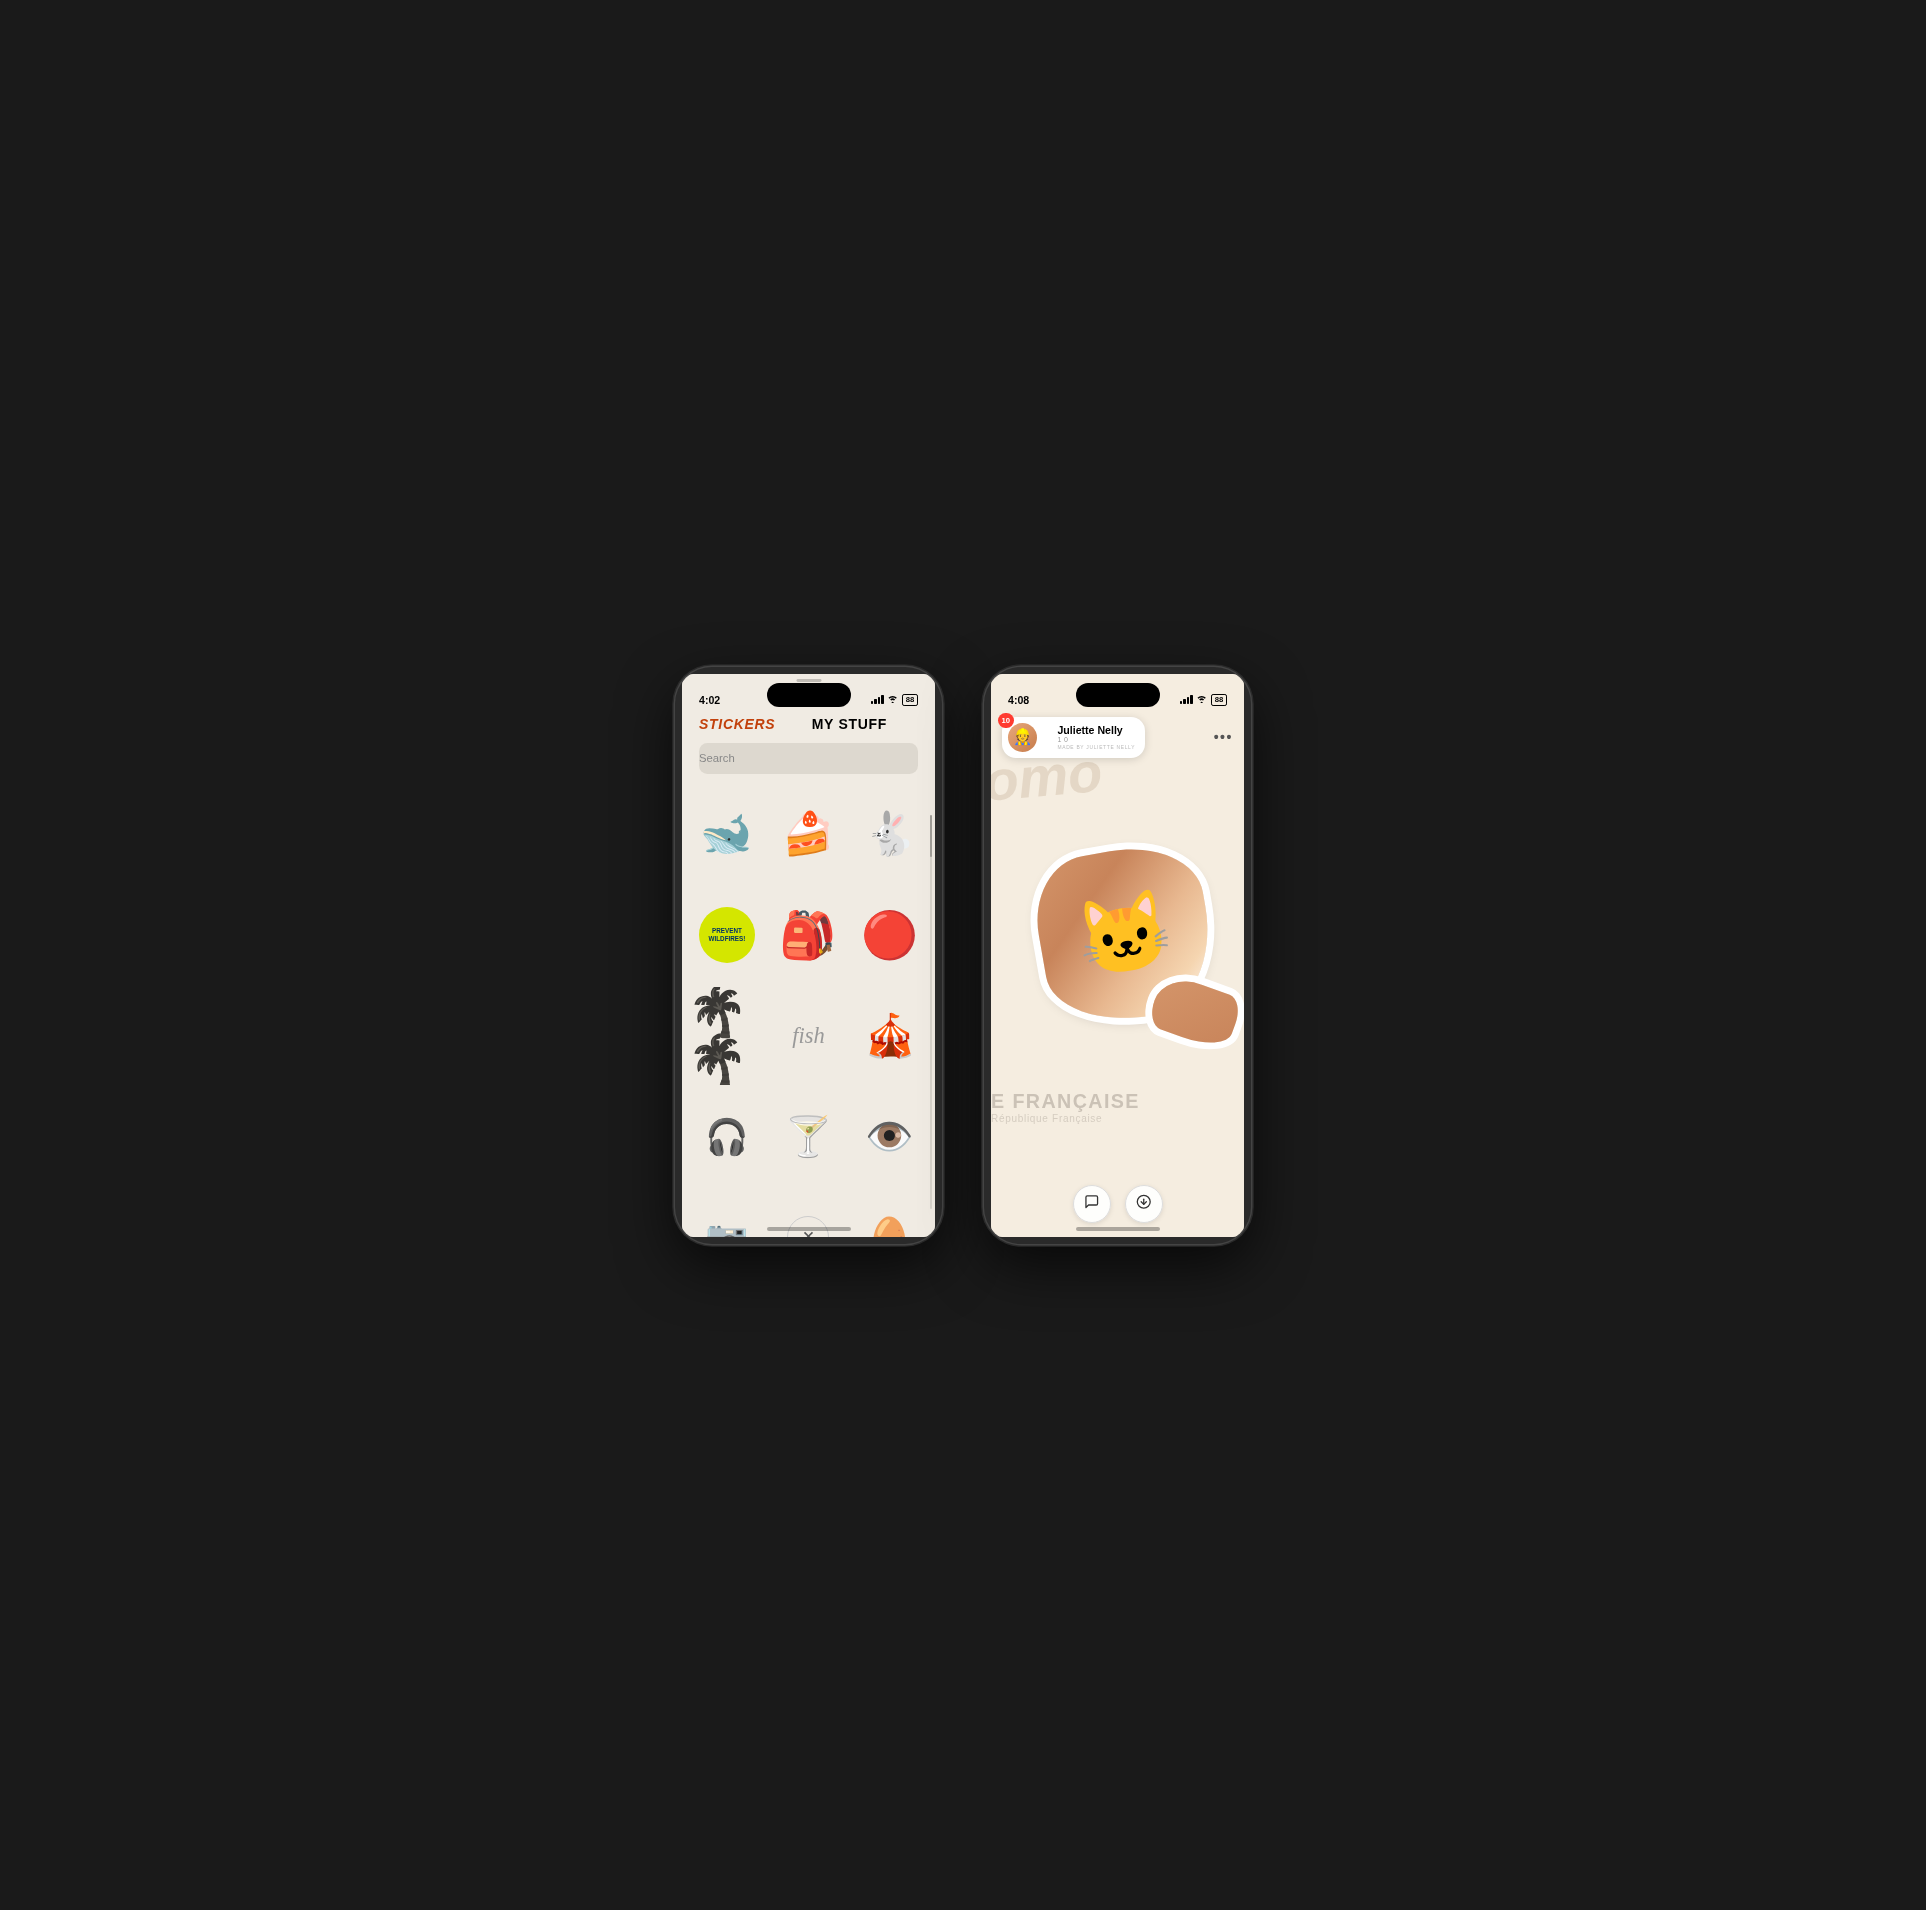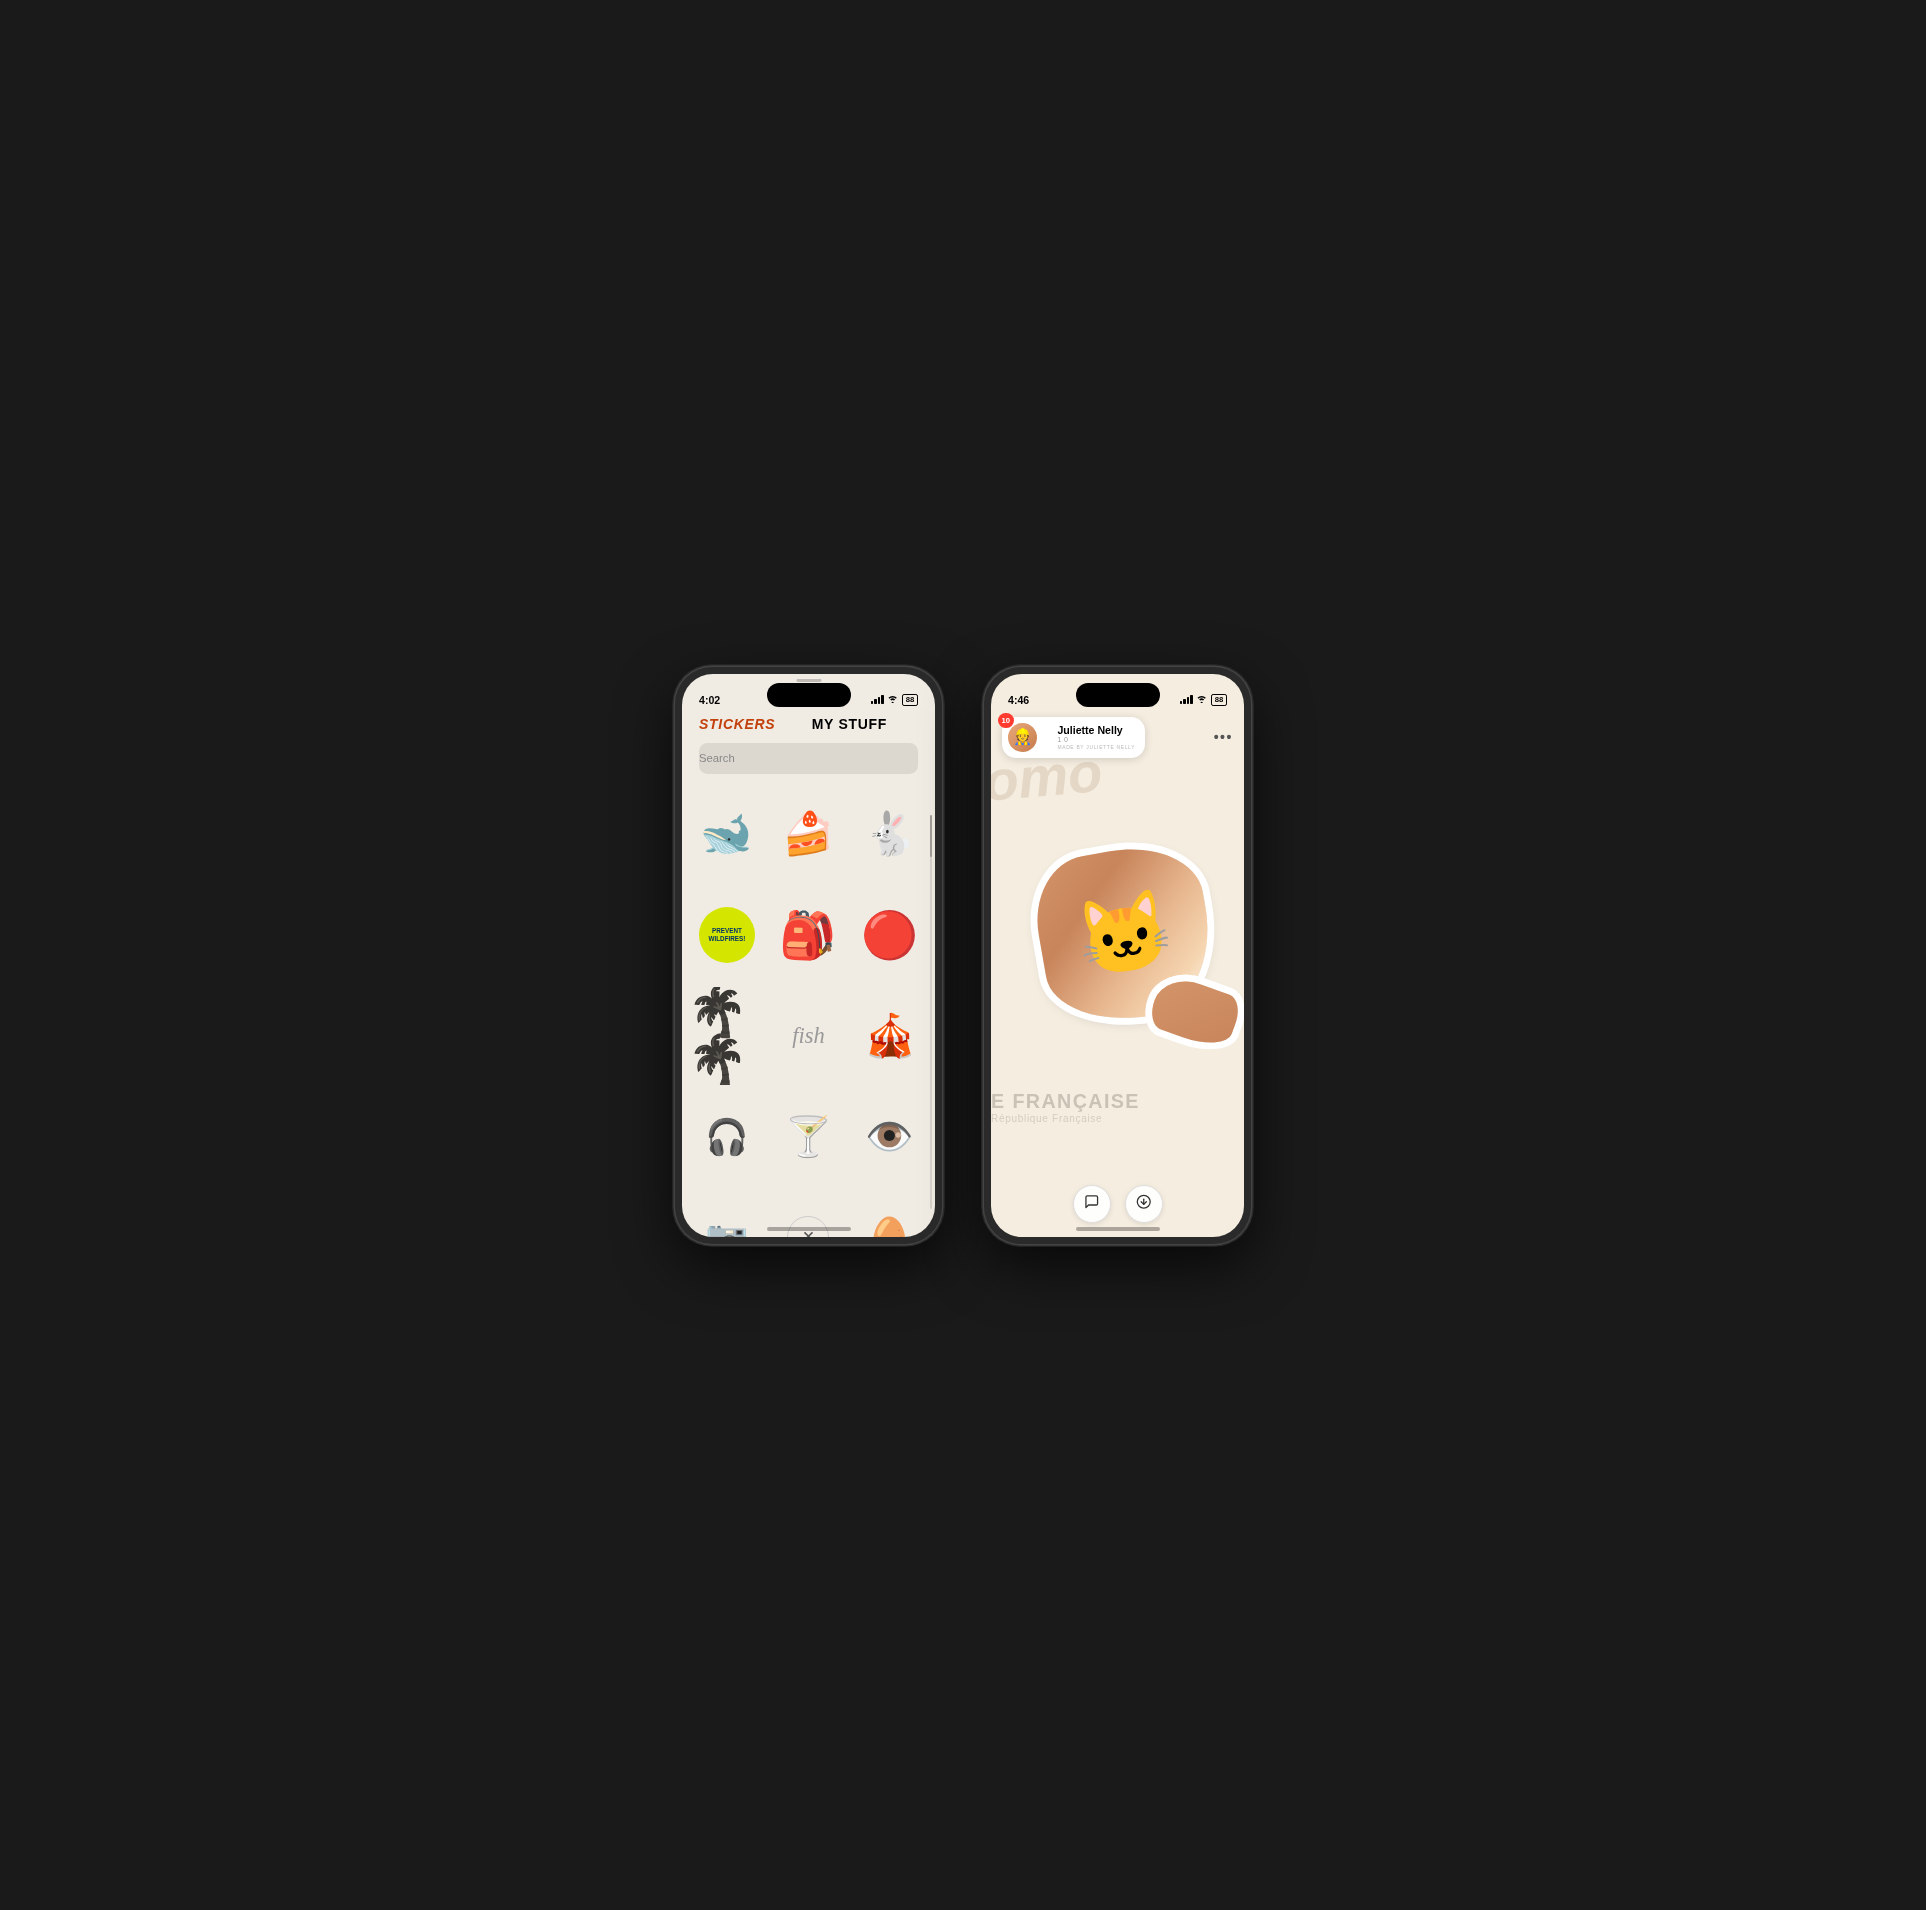--- a/index.html
+++ b/index.html
@@ -27,21 +27,21 @@
       position: relative;
       box-shadow:
         0 0 0 1.4px #444,
         0 0 0 2.8px #2a2a2a,
         0 21px 56px rgba(0,0,0,0.7);
       overflow: hidden;
     }
     .phone-screen {
       position: absolute;
       top: 7px; left: 7px; right: 7px; bottom: 7px;
-      border-radius: 31px;
+      border-radius: 11px;
       overflow: hidden;
     }
 
     
     .dynamic-island {
       position: absolute;
       top: 9.8px;
       left: 50%;
       transform: translateX(-50%);
       width: 84px;
@@ -501,21 +501,21 @@
       </div>
       <div class="home-indicator"></div>
     </div>
   </div>
 
   <div class="phone">
     <div class="phone-screen phone2-screen">
       <div class="dynamic-island"></div>
 
       <div class="status-bar">
-        <span class="status-time">4:46</span>
+        <span class="status-time">4:08</span>
         <div class="status-icons">
           <div class="signal-bars">
             <div class="signal-bar" style="height:2.8px"></div>
             <div class="signal-bar" style="height:4.9px"></div>
             <div class="signal-bar" style="height:7px"></div>
             <div class="signal-bar" style="height:9.1px"></div>
           </div>
           <span class="wifi-icon">
             <svg width="11.3" height="8.4" viewBox="0 0 16 12">
                 <path d="M8 9.5a1.5 1.5 0 1 1 0 3 1.5 1.5 0 0 1 0-3zm-3.5-3a5 5 0 0 1 7 0l-1.5 1.5a3 3 0 0 0-4 0L4.5 6.5zm-2.5-2.5a8 8 0 0 1 12 0L12.5 5.5a6 6 0 0 0-9 0L2 4z" fill="#000"></path>

